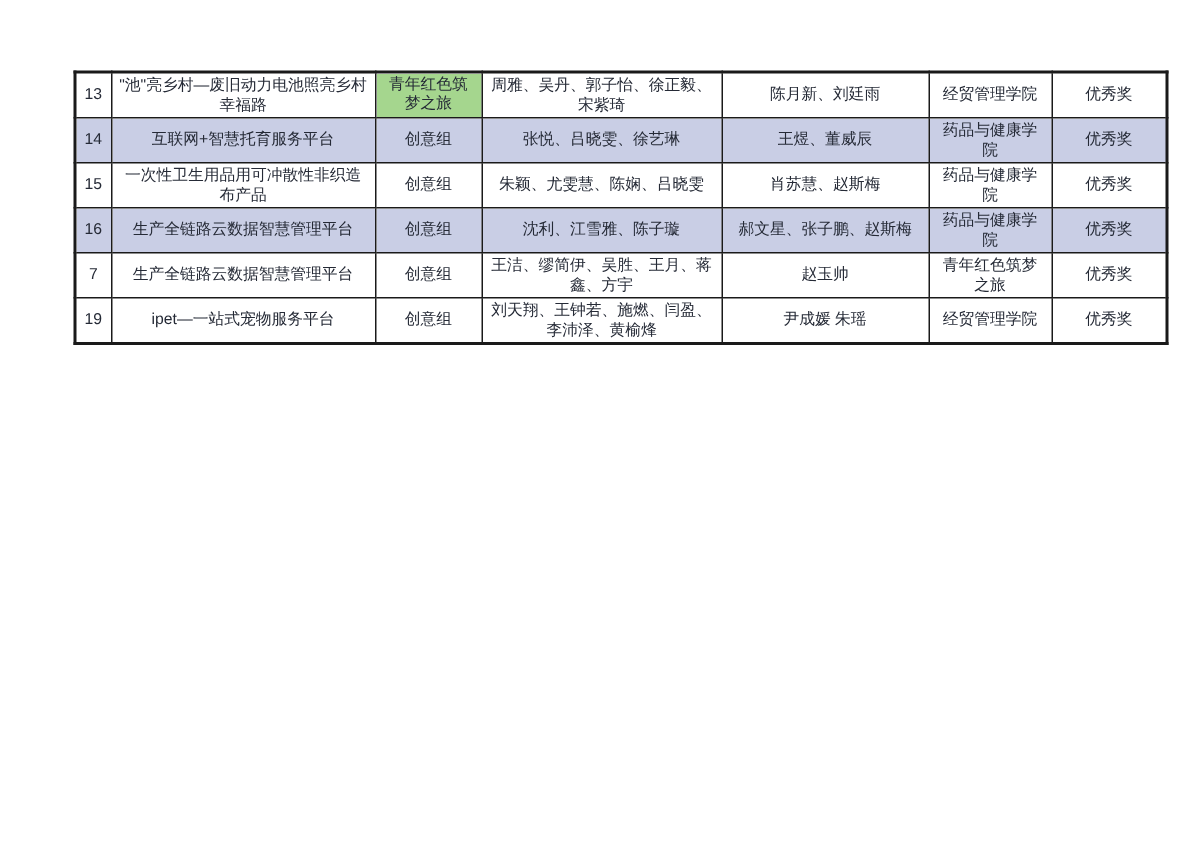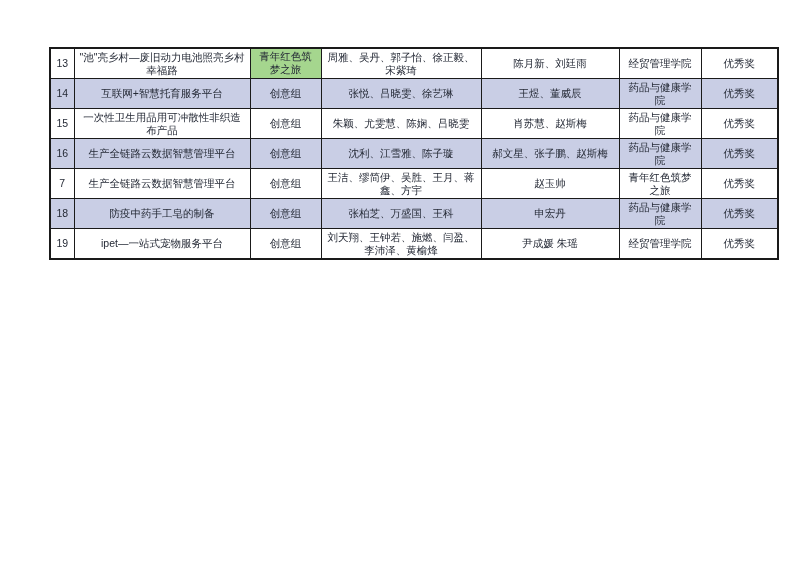--- a/index.html
+++ b/index.html
@@ -102,29 +102,20 @@
       </tr>
       <tr>
         <td>7</td>
         <td>生产全链路云数据智慧管理平台</td>
         <td>创意组</td>
         <td>王洁、缪简伊、吴胜、王月、蒋鑫、方宇</td>
         <td>赵玉帅</td>
         <td>青年红色筑梦之旅</td>
         <td>优秀奖</td>
       </tr>
-      <tr class="stripe">
-        <td>18</td>
-        <td>防疫中药手工皂的制备</td>
-        <td>创意组</td>
-        <td>张柏芝、万盛国、王科</td>
-        <td>申宏丹</td>
-        <td>药品与健康学院</td>
-        <td>优秀奖</td>
-      </tr>
       <tr>
         <td>19</td>
         <td>ipet—一站式宠物服务平台</td>
         <td>创意组</td>
         <td>刘天翔、王钟若、施燃、闫盈、李沛泽、黄榆烽</td>
         <td>尹成媛 朱瑶</td>
         <td>经贸管理学院</td>
         <td>优秀奖</td>
       </tr>
     </tbody>

